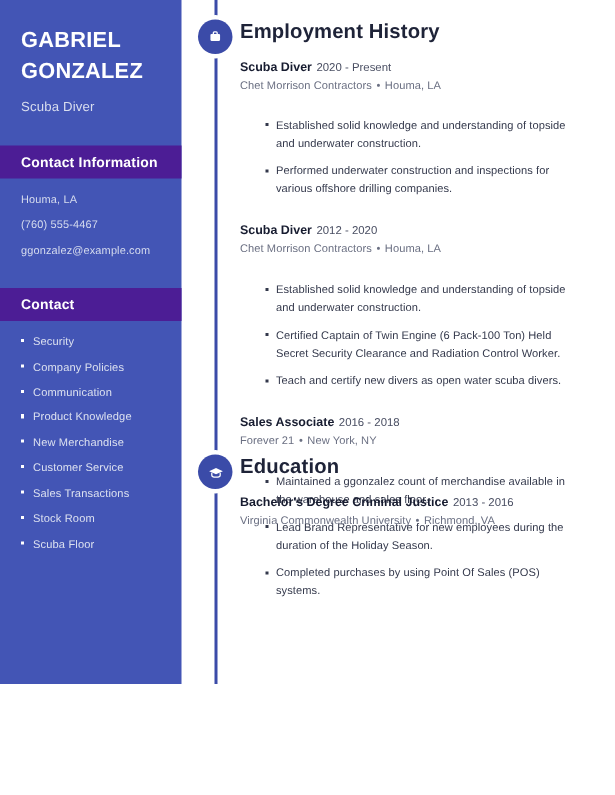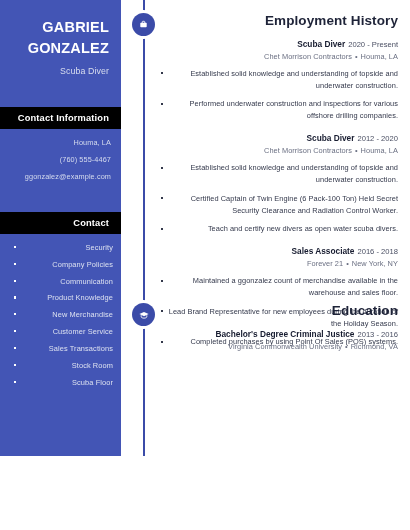--- a/index.html
+++ b/index.html
@@ -13,21 +13,20 @@
     overflow: hidden;
     font-family: "Liberation Sans", sans-serif;
     -webkit-font-smoothing: antialiased;
   }
   .resume {
     position: relative;
     width: 410px;
     height: 456px;
     background: #ffffff;
     overflow: hidden;
-    text-align: right;
   }
 
   
   .sidebar {
     position: absolute;
     left: 0;
     top: 0;
     width: 121px;
     height: 530px;
     background: #4355b5;
@@ -45,23 +44,23 @@
   }
   .job-title {
     color: #d9deef;
     font-size: 8.8px;
     line-height: 1.4;
     margin-top: 7px;
     letter-spacing: 0.1px;
   }
 
   .section-band {
-    background: #000000;
+    background: #4c1d95;
     padding: 6px 12px 6px 14px;
-    margin-top: 30px;
+    margin-top: 20px;
   }
   .section-band-title {
     color: #ffffff;
     font-size: 9.3px;
     font-weight: bold;
     letter-spacing: 0.15px;
   }
 
   .contact-list {
     padding: 9px 10px 0 14px;
@@ -164,21 +163,21 @@
     color: #6a6f82;
     font-size: 7.4px;
     line-height: 1.4;
     margin-bottom: 6px;
     letter-spacing: 0.05px;
   }
   .entry-sub .dot-sep { margin: 0 3px; }
 
   .bullets {
     list-style: none;
-    margin: 0;
+    margin: 16px;
     padding: 0;
   }
   .bullet {
     position: relative;
     padding-left: 8px;
     color: #33384b;
     font-size: 7.4px;
     line-height: 1.62;
     margin-bottom: 6.5px;
     letter-spacing: 0.05px;

